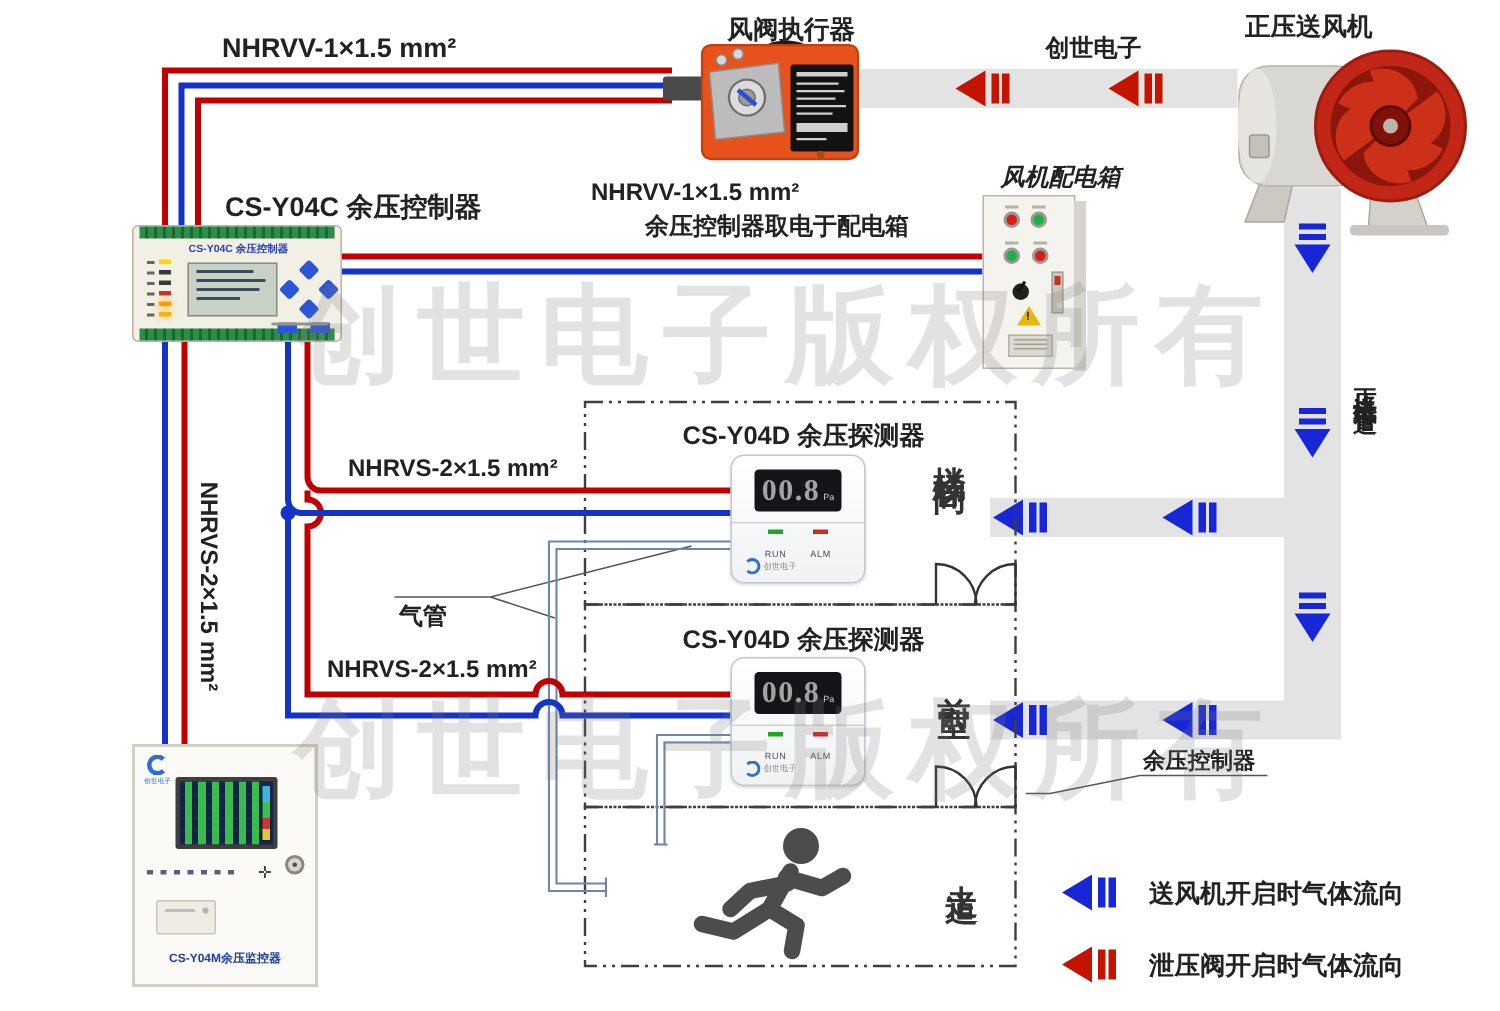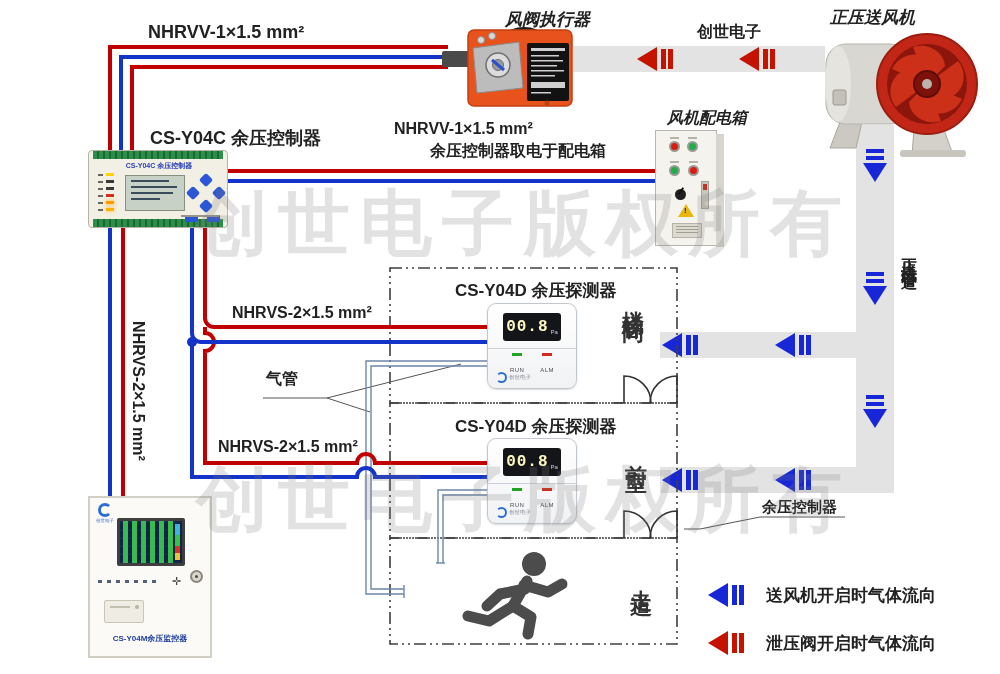--- a/index.html
+++ b/index.html
@@ -35,21 +35,21 @@
   .ctrl .btn-d{position:absolute;width:10px;height:10px;background:#2b57d6;transform:rotate(45deg);border-radius:2px;}
   .ctrl .btn-r{position:absolute;width:13px;height:7px;background:#2b57d6;border-radius:1px;}
   .ctrl .foot{position:absolute;right:8px;bottom:10px;width:38px;height:2px;background:#9a958a;}
 
   
   .det{position:absolute;left:487px;width:90px;height:86px;z-index:20;
        background:linear-gradient(#ffffff,#f1f2f4);border:1px solid #c2c7ce;border-radius:9px;
        box-shadow:0 1px 2px rgba(0,0,0,.15);box-sizing:border-box;}
   .det .disp{margin:9px auto 0;width:58px;height:28px;background:#141519;border-radius:3px;
        display:flex;align-items:center;justify-content:center;}
-  .det .digits{font-family:Liberation Mono, monospace;font-weight:bold;font-size:16px;color:#fef9c3;letter-spacing:1px;}
+  .det .digits{font-family:Liberation Serif, serif;font-weight:bold;font-size:20px;color:#a3a3a3;letter-spacing:1px;}
   .det .unit{font-size:6px;color:#c9cede;margin:10px 0 0 2px;}
   .det .divline{margin-top:7px;border-top:1px solid #ccd1d8;}
   .det .stat{display:flex;justify-content:space-around;padding:0 14px;margin-top:4px;}
   .det .stat .s{text-align:center;}
   .det .stat .s i{display:block;width:10px;height:3px;margin:0 auto 2px;}
   .det .stat .s span{font-size:6px;color:#4a4f58;letter-spacing:.5px;}
   .det .dlogo{position:absolute;left:8px;bottom:5px;display:flex;align-items:center;}
   .det .dlogo i{display:block;width:7px;height:7px;border:2px solid #2f6fd0;border-radius:50%;
        border-left-color:transparent;margin-right:2px;}
   .det .dlogo span{font-size:5.5px;color:#8a8f98;}
@@ -94,21 +94,21 @@
         border-left:8px solid transparent;border-right:8px solid transparent;border-bottom:13px solid #e7b70f;}
   .dbox .warn:after{content:"!";position:absolute;left:-2px;top:2px;font-size:8px;font-weight:bold;color:#222;}
   .dbox .plate{position:absolute;left:16px;top:92px;width:28px;height:13px;background:#dcd9d0;
         border:1px solid #b5b2a8;}
   .dbox .plate i{display:block;height:1px;background:#a39f93;margin:2px 3px 0;}
   .dbox .slot{position:absolute;left:45px;top:50px;width:6px;height:26px;background:#c9c6bc;border:1px solid #a5a299;}
   .dbox .slot i{display:block;width:4px;height:6px;margin:2px auto 0;background:#c03528;}
 
   .legend-row{position:absolute;display:flex;align-items:center;gap:14px;z-index:30;}
   .legend-row .ltext{font-size:17px;font-weight:bold;color:#222;}
-  .qi{font-size:16px;font-weight:600;}
+  .qi{font-size:16px;font-weight:600;margin-top:32px;}
 </style>
 </head>
 <body>
 
 <div id="stage">
 
   <svg id="baseSvg" width="1000" height="674" viewBox="0 0 1000 674">
 
     <g>
       <rect x="573" y="46" width="252" height="26" fill="#e3e3e3"></rect>
@@ -263,23 +263,23 @@
       <path d="M525,589 L500,594 L487,606"></path>
       <path d="M513,606 L531,617 L528,634"></path>
       <path d="M513,606 L489,621 L468,616"></path>
     </g>
   </svg>
 
   <div class="wm" style="left:196px;top:176px;">创世电子版权所有</div>
   <div class="wm" style="left:196px;top:452px;">创世电子版权所有</div>
 
   <div class="lbl" style="left:148px;top:22px;font-size:18px;">NHRVV-1×1.5 mm²</div>
-  <div class="lbl lbl-17" style="left:505px;top:8px;font-style:italic;">风阀执行器</div>
+  <div class="lbl lbl-17" style="left:485px;top:8px;">风阀执行器</div>
   <div class="lbl lbl-16" style="left:697px;top:22px;">创世电子</div>
-  <div class="lbl lbl-17" style="left:830px;top:6px;font-style:italic;">正压送风机</div>
+  <div class="lbl lbl-17" style="left:830px;top:6px;">正压送风机</div>
   <div class="lbl lbl-16" style="left:667px;top:108px;font-style:italic;">风机配电箱</div>
 
   <div class="lbl lbl-16" style="left:394px;top:120px;">NHRVV-1×1.5 mm²</div>
   <div class="lbl lbl-16" style="left:394px;top:141px;margin-left:36px;">余压控制器取电于配电箱</div>
 
   <div class="lbl" style="left:150px;top:126px;font-size:18px;">CS-Y04C 余压控制器</div>
 
   <div class="lbl lbl-16" style="left:232px;top:304px;">NHRVS-2×1.5 mm²</div>
   <div class="lbl lbl-16" style="left:218px;top:438px;">NHRVS-2×1.5 mm²</div>
   <div class="lbl lbl-16" style="left:48px;top:382px;width:180px;text-align:center;transform:rotate(90deg);transform-origin:center;">NHRVS-2×1.5 mm²</div>

